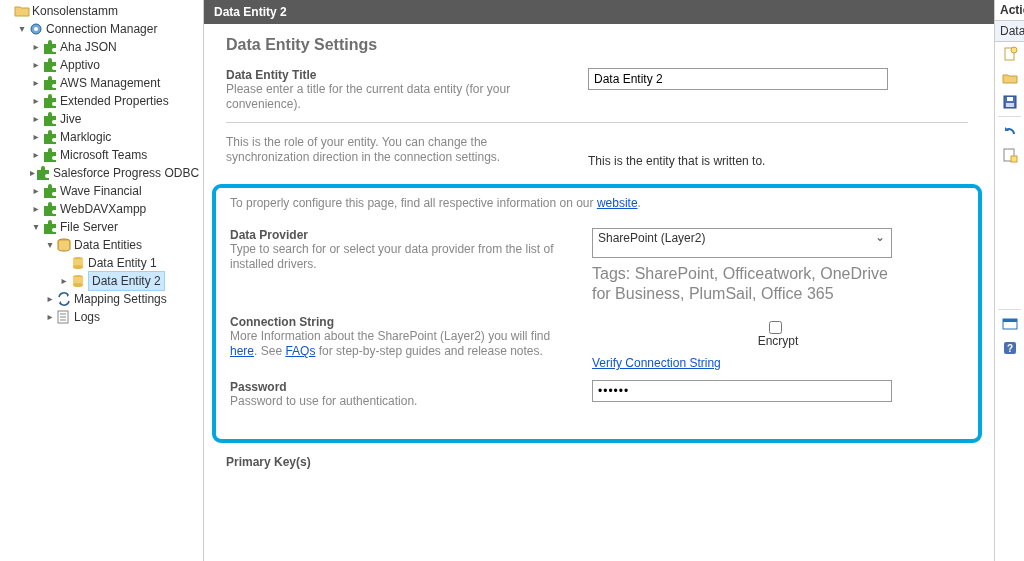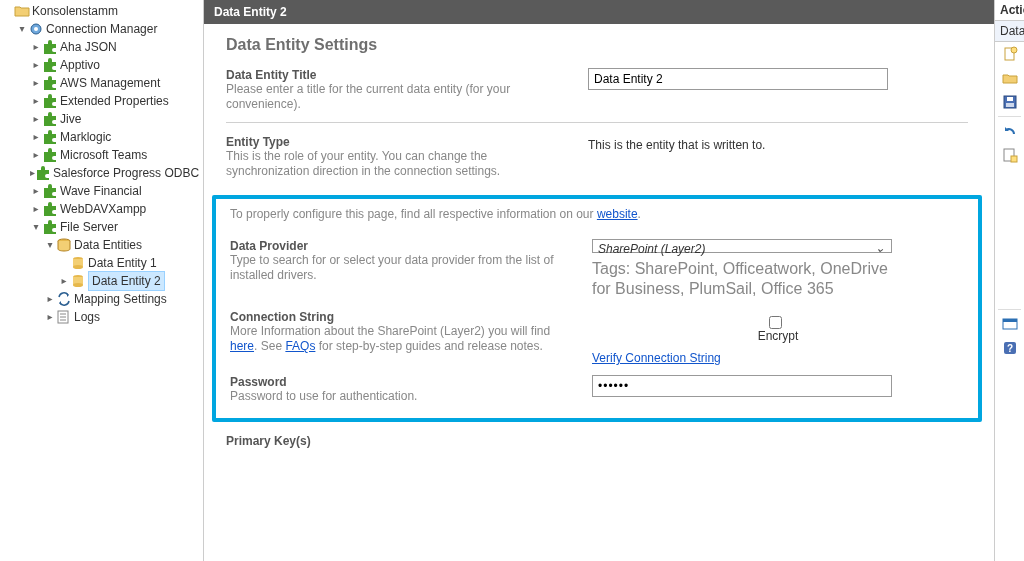--- a/index.html
+++ b/index.html
@@ -104,34 +104,33 @@
     background: #d0d0d0;
     margin: 6px 0 12px 0;
   }
   .text-input {
     width: 300px;
     border: 1px solid #999;
     padding: 3px 5px;
     font-size: 12px;
     height: 22px;
   }
-  .static-text { font-size: 12px; color: #333; padding-top: 3px;}
+  .static-text { font-size: 12px; color: #333; padding-top: 3px; margin-top: 16px;}
   .tags-text { font-size: 16px; color: #888; margin-top: 6px; line-height:1.3; max-width:300px;}
   .help-text { color: #888; font-size: 12px; line-height:1.3; margin-bottom:16px;}
   .help-text a, .fld-desc a, .link { color: #1155cc; text-decoration: underline; cursor:pointer;}
   .select {
     width: 300px;
     border: 1px solid #999;
     padding: 2px 22px 2px 5px;
     font-size: 12px;
-    height: 14px;
+    height: 30px;
     background: #fff;
     position: relative;
     cursor: pointer;
-    font-style: italic;
   }
   .select::after {
     content: "⌄";
     position: absolute;
     right: 6px;
     top: 1px;
     color: #555;
     font-size: 12px;
   }
   textarea.conn {
@@ -158,23 +157,23 @@
   .password-input {
     width: 300px;
     border: 1px solid #999;
     padding: 3px 5px;
     font-size: 12px;
     height: 22px;
     letter-spacing: 1px;
   }
   .highlight-box {
     border: 4px solid #00a6e0;
-    padding: 8px 14px 14px 14px;
+    padding: 8px 14px 30px 14px;
     margin: 16px -14px 0 -14px;
-    border-radius: 2px;
+    border-radius: 9px;
   }
   
   .actions-panel {
     width: 30px;
     height: 561px;
     border-left: 1px solid #ccc;
     background: #fff;
     display: flex;
     flex-direction: column;
     overflow:hidden;
@@ -398,21 +397,20 @@
       </div>
       <div class="fldcol">
         <input class="text-input" type="text" value="Data Entity 2" style="">
       </div>
     </div>
 
     <div class="divider"></div>
 
     <div class="row">
       <div class="lblcol">
-        <div class="fld-title">Entity Type</div>
         <div class="fld-desc">This is the role of your entity. You can change the synchronization direction in the connection settings.</div>
       </div>
       <div class="fldcol">
         <div class="static-text">This is the entity that is written to.</div>
       </div>
     </div>
 
     <div class="highlight-box">
 
       <div class="help-text">

